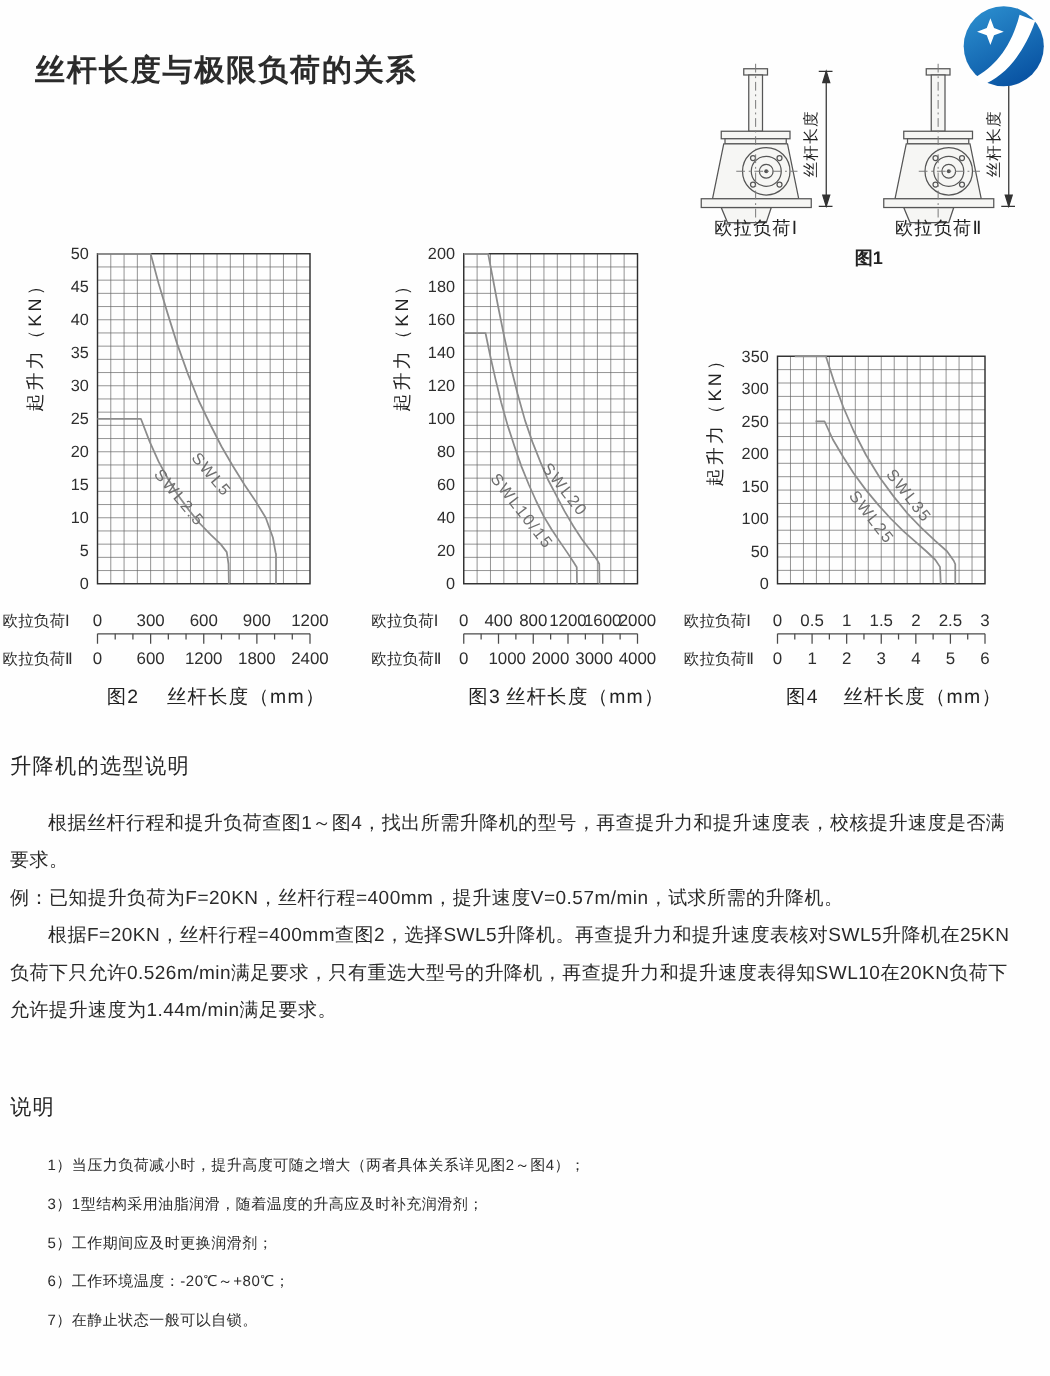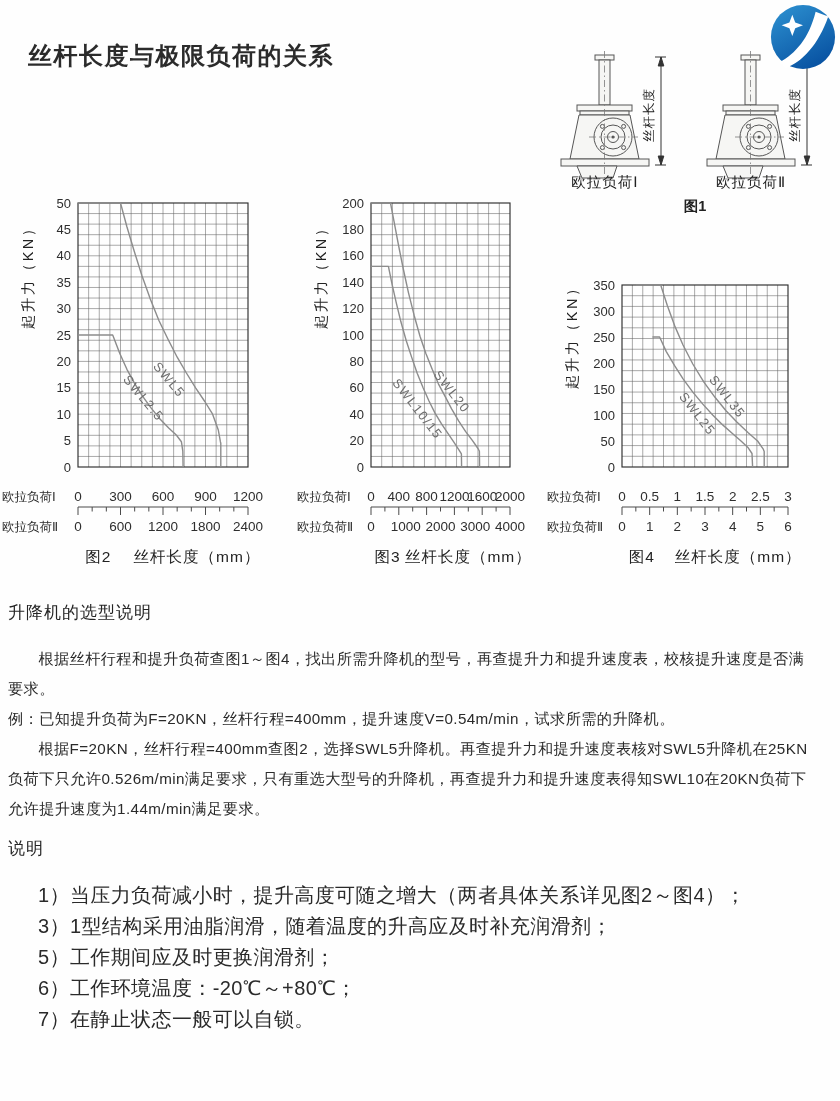--- a/index.html
+++ b/index.html
@@ -43,23 +43,23 @@
   .slab{font:13px "Liberation Sans",sans-serif;fill:#6e6e6e;letter-spacing:1.5px;}
   .cap{font:15.5px "Liberation Sans",sans-serif;fill:#222;letter-spacing:1px;}
   .ruler{stroke:#4a4a4a;stroke-width:1;}
 
   
   .sel-section{position:absolute;left:8px;top:601px;width:806px;}
   .sel-section h2,.notes-section h2{font-size:17px;font-weight:400;color:#252525;
      margin:0 0 20px 0;letter-spacing:1px;}
   .sel-section p{font-size:15.2px;line-height:30px;margin:0;color:#2a2a2a;letter-spacing:0.4px;}
   .sel-section p.indent{text-indent:2em;}
-  .notes-section{position:absolute;left:8px;top:837px;width:806px;}
+  .notes-section{position:absolute;left:8px;top:874px;width:806px;}
   .notes-section ol{list-style:none;margin:0;padding:0 0 0 30px;}
-  .notes-section li{font-size:20px;line-height:31px;color:#2a2a2a;letter-spacing:0.4px;}
+  .notes-section li{font-size:12px;line-height:31px;color:#2a2a2a;letter-spacing:0.4px;}
 </style>
 </head>
 <body>
 
 <div class="page">
 
   <div class="page-title">丝杆长度与极限负荷的关系</div>
 
   <div class="logo">
     <svg class="logo-mark" width="68" height="70" viewBox="0 0 70 72">
@@ -369,21 +369,21 @@
         <line x1="229.16666666666666" y1="312" x2="229.16666666666666" y2="316.5" class="ruler"></line>
         <line x1="243" y1="312" x2="243" y2="320" class="ruler"></line>
         <text x="96.92" y="367" text-anchor="middle" class="cap">图4</text>
         <text x="193.2" y="367" text-anchor="middle" class="cap">丝杆长度（mm）</text>
       </svg>
     </div>
 
   <div class="sel-section">
     <h2>升降机的选型说明</h2>
     <p class="indent">根据丝杆行程和提升负荷查图1～图4，找出所需升降机的型号，再查提升力和提升速度表，校核提升速度是否满要求。</p>
-    <p>例：已知提升负荷为F=20KN，丝杆行程=400mm，提升速度V=0.54m/min，试求所需的升降机。</p>
+    <p>例：已知提升负荷为F=20KN，丝杆行程=400mm，提升速度V=0.57m/min，试求所需的升降机。</p>
     <p class="indent">根据F=20KN，丝杆行程=400mm查图2，选择SWL5升降机。再查提升力和提升速度表核对SWL5升降机在25KN负荷下只允许0.526m/min满足要求，只有重选大型号的升降机，再查提升力和提升速度表得知SWL10在20KN负荷下允许提升速度为1.44m/min满足要求。</p>
   </div>
 
   <div class="notes-section">
     <h2>说明</h2>
     <ol>
       <li>1）当压力负荷减小时，提升高度可随之增大（两者具体关系详见图2～图4）；</li>
       <li>3）1型结构采用油脂润滑，随着温度的升高应及时补充润滑剂；</li>
       <li>5）工作期间应及时更换润滑剂；</li>
       <li>6）工作环境温度：-20℃～+80℃；</li>

